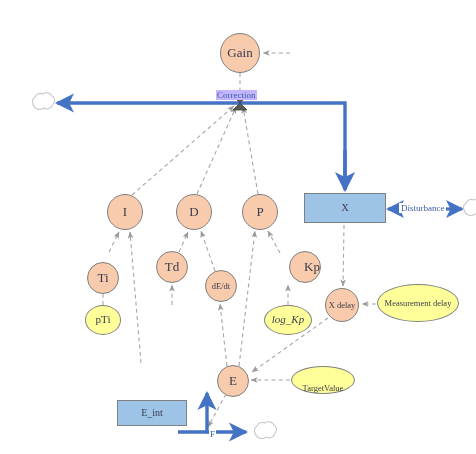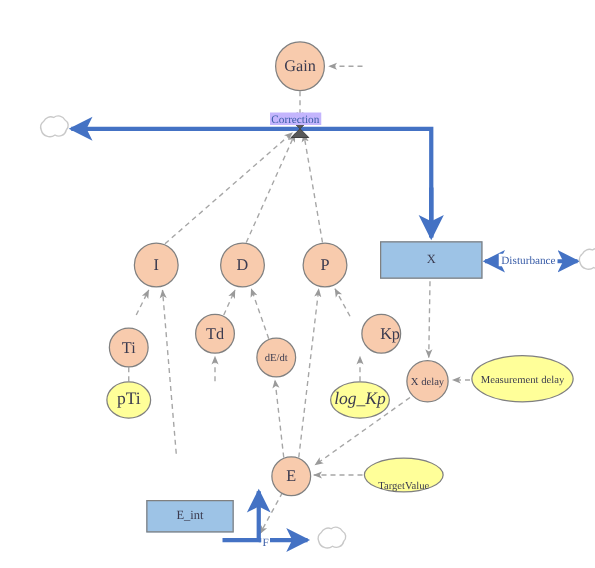--- a/index.html
+++ b/index.html
@@ -38,21 +38,21 @@
   .node-circle {
     border-radius: 50%;
     background: #f8cbad;
     border: 1.3px solid #808080;
     font-size: 13px;
   }
   .node-ellipse {
     border-radius: 50%;
     background: #ffff99;
     border: 1.3px solid #808080;
-    font-size: 14px;
+    font-size: 11px;
   }
   .node-box {
     background: #9dc3e6;
     border: 1.6px solid #808080;
     font-size: 10px;
   }
   .flow-label {
     position: absolute;
     font-family: "Liberation Serif", serif;
     font-size: 9px;

